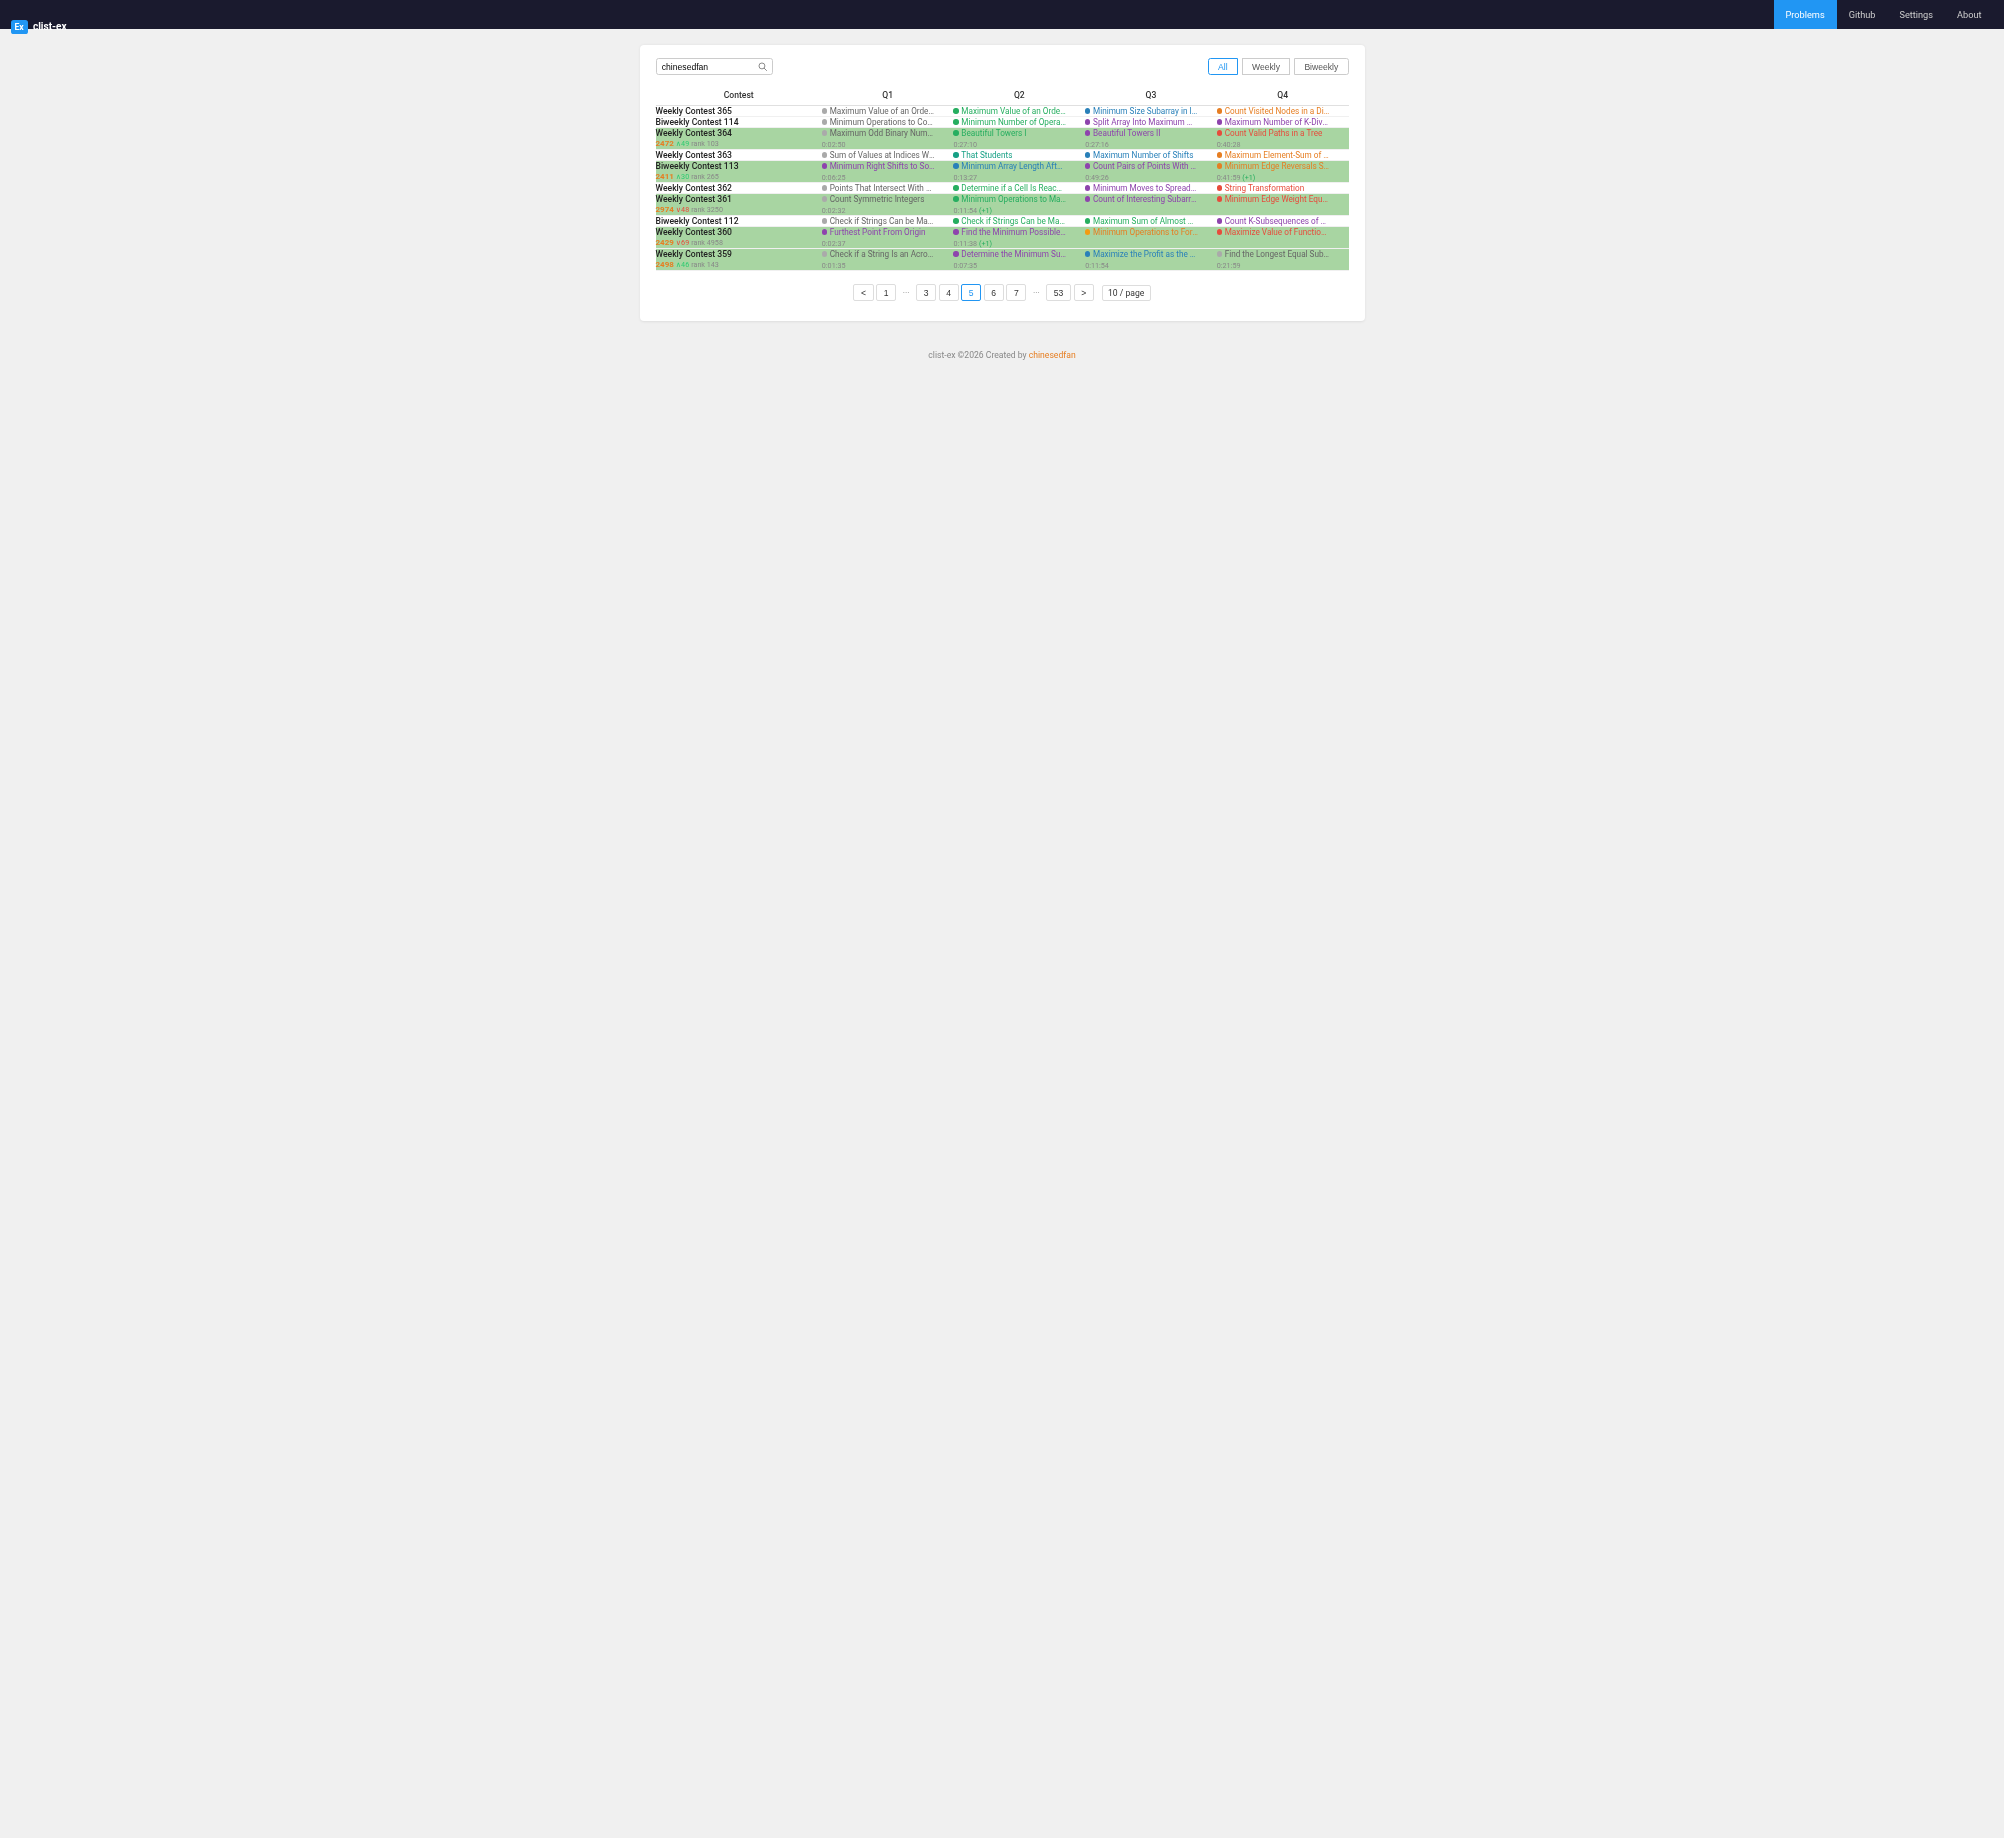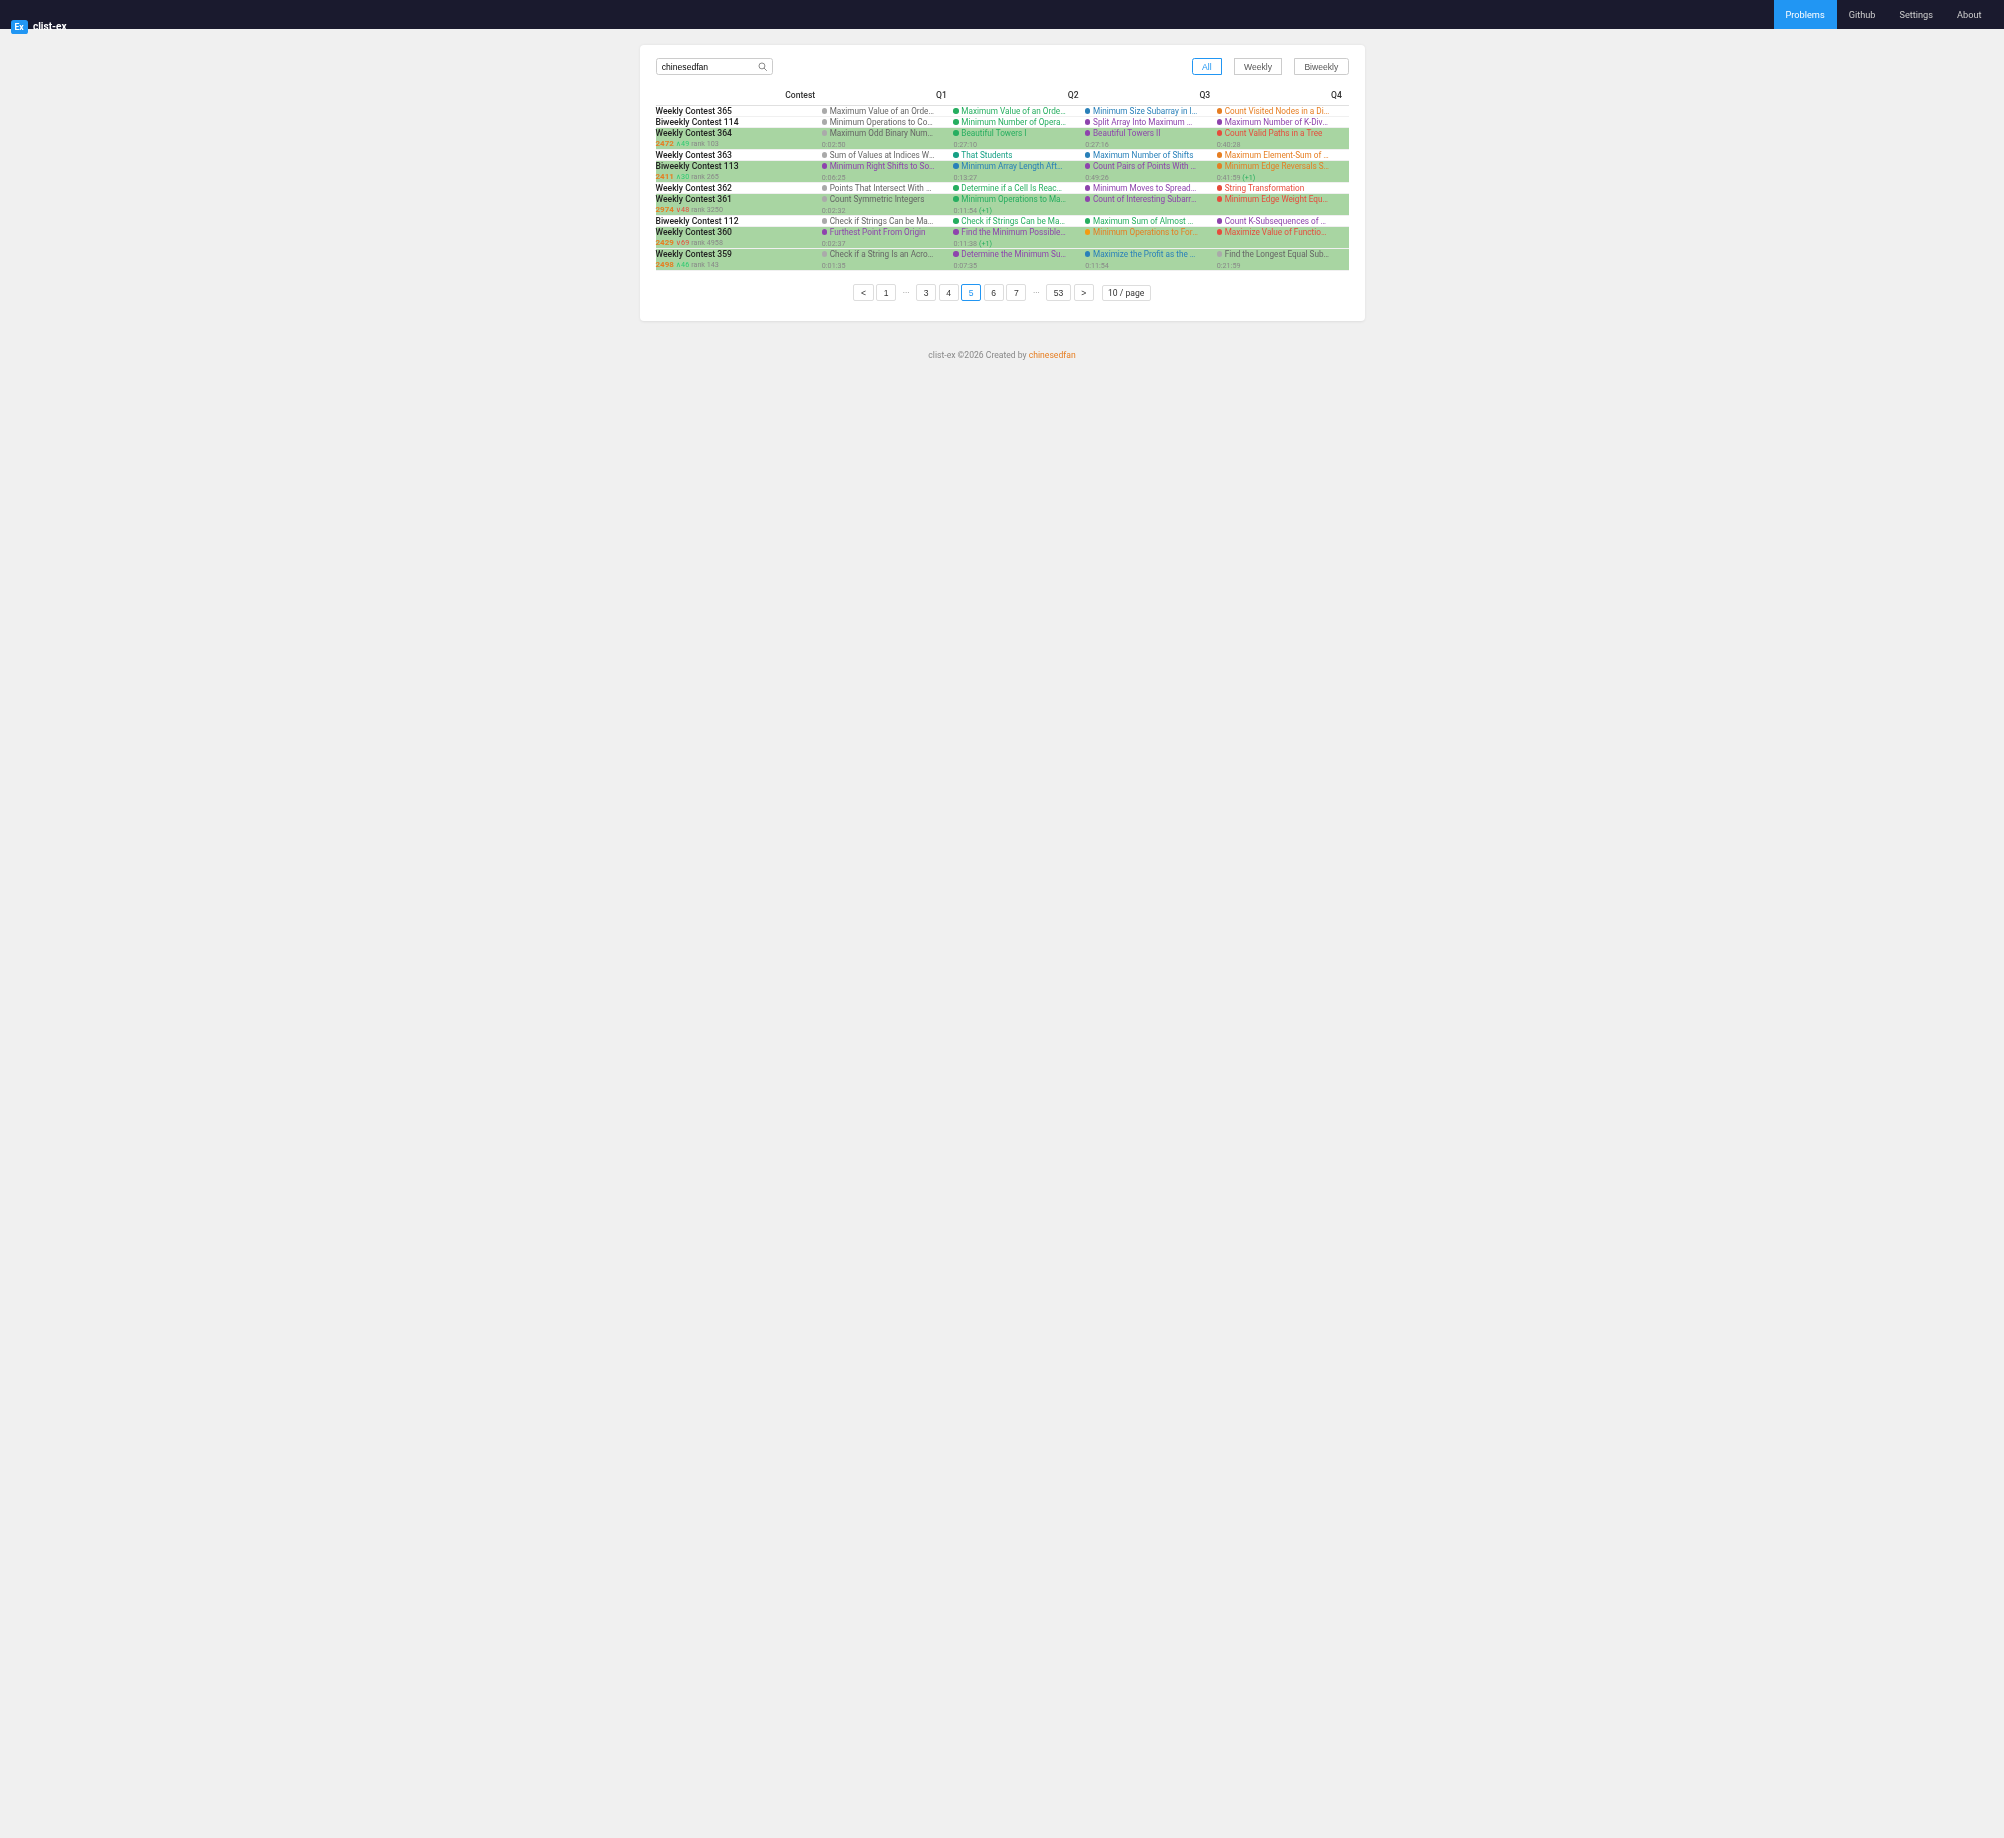--- a/index.html
+++ b/index.html
@@ -104,21 +104,21 @@
       width: 92px;
     }
     .search-icon-btn {
       cursor: pointer;
       color: #888;
       display: flex;
       align-items: center;
     }
     .filter-buttons {
       display: flex;
-      gap: 12px;
+      gap: 4px;
     }
     .filter-btn {
       padding: 2.6px 9.2px;
       border: 0.7px solid #ccc;
       background: white;
       cursor: pointer;
       font-size: 8.6px;
       color: #555;
     }
     .filter-btn:first-child { border-radius: 2.6px 0 0 2.6px; }
@@ -128,21 +128,21 @@
       color: #2196F3;
       border-color: #2196F3;
     }
 
     
     .contest-table {
       width: 100%;
       border-collapse: collapse;
     }
     .contest-table th {
-      text-align: right;
+      text-align: center;
       padding: 5.3px 6.6px;
       font-size: 8.6px;
       font-weight: 500;
       color: #333;
       border-bottom: 0.7px solid #e0e0e0;
     }
     .contest-table td {
       padding: 0;
       vertical-align: top;
     }

